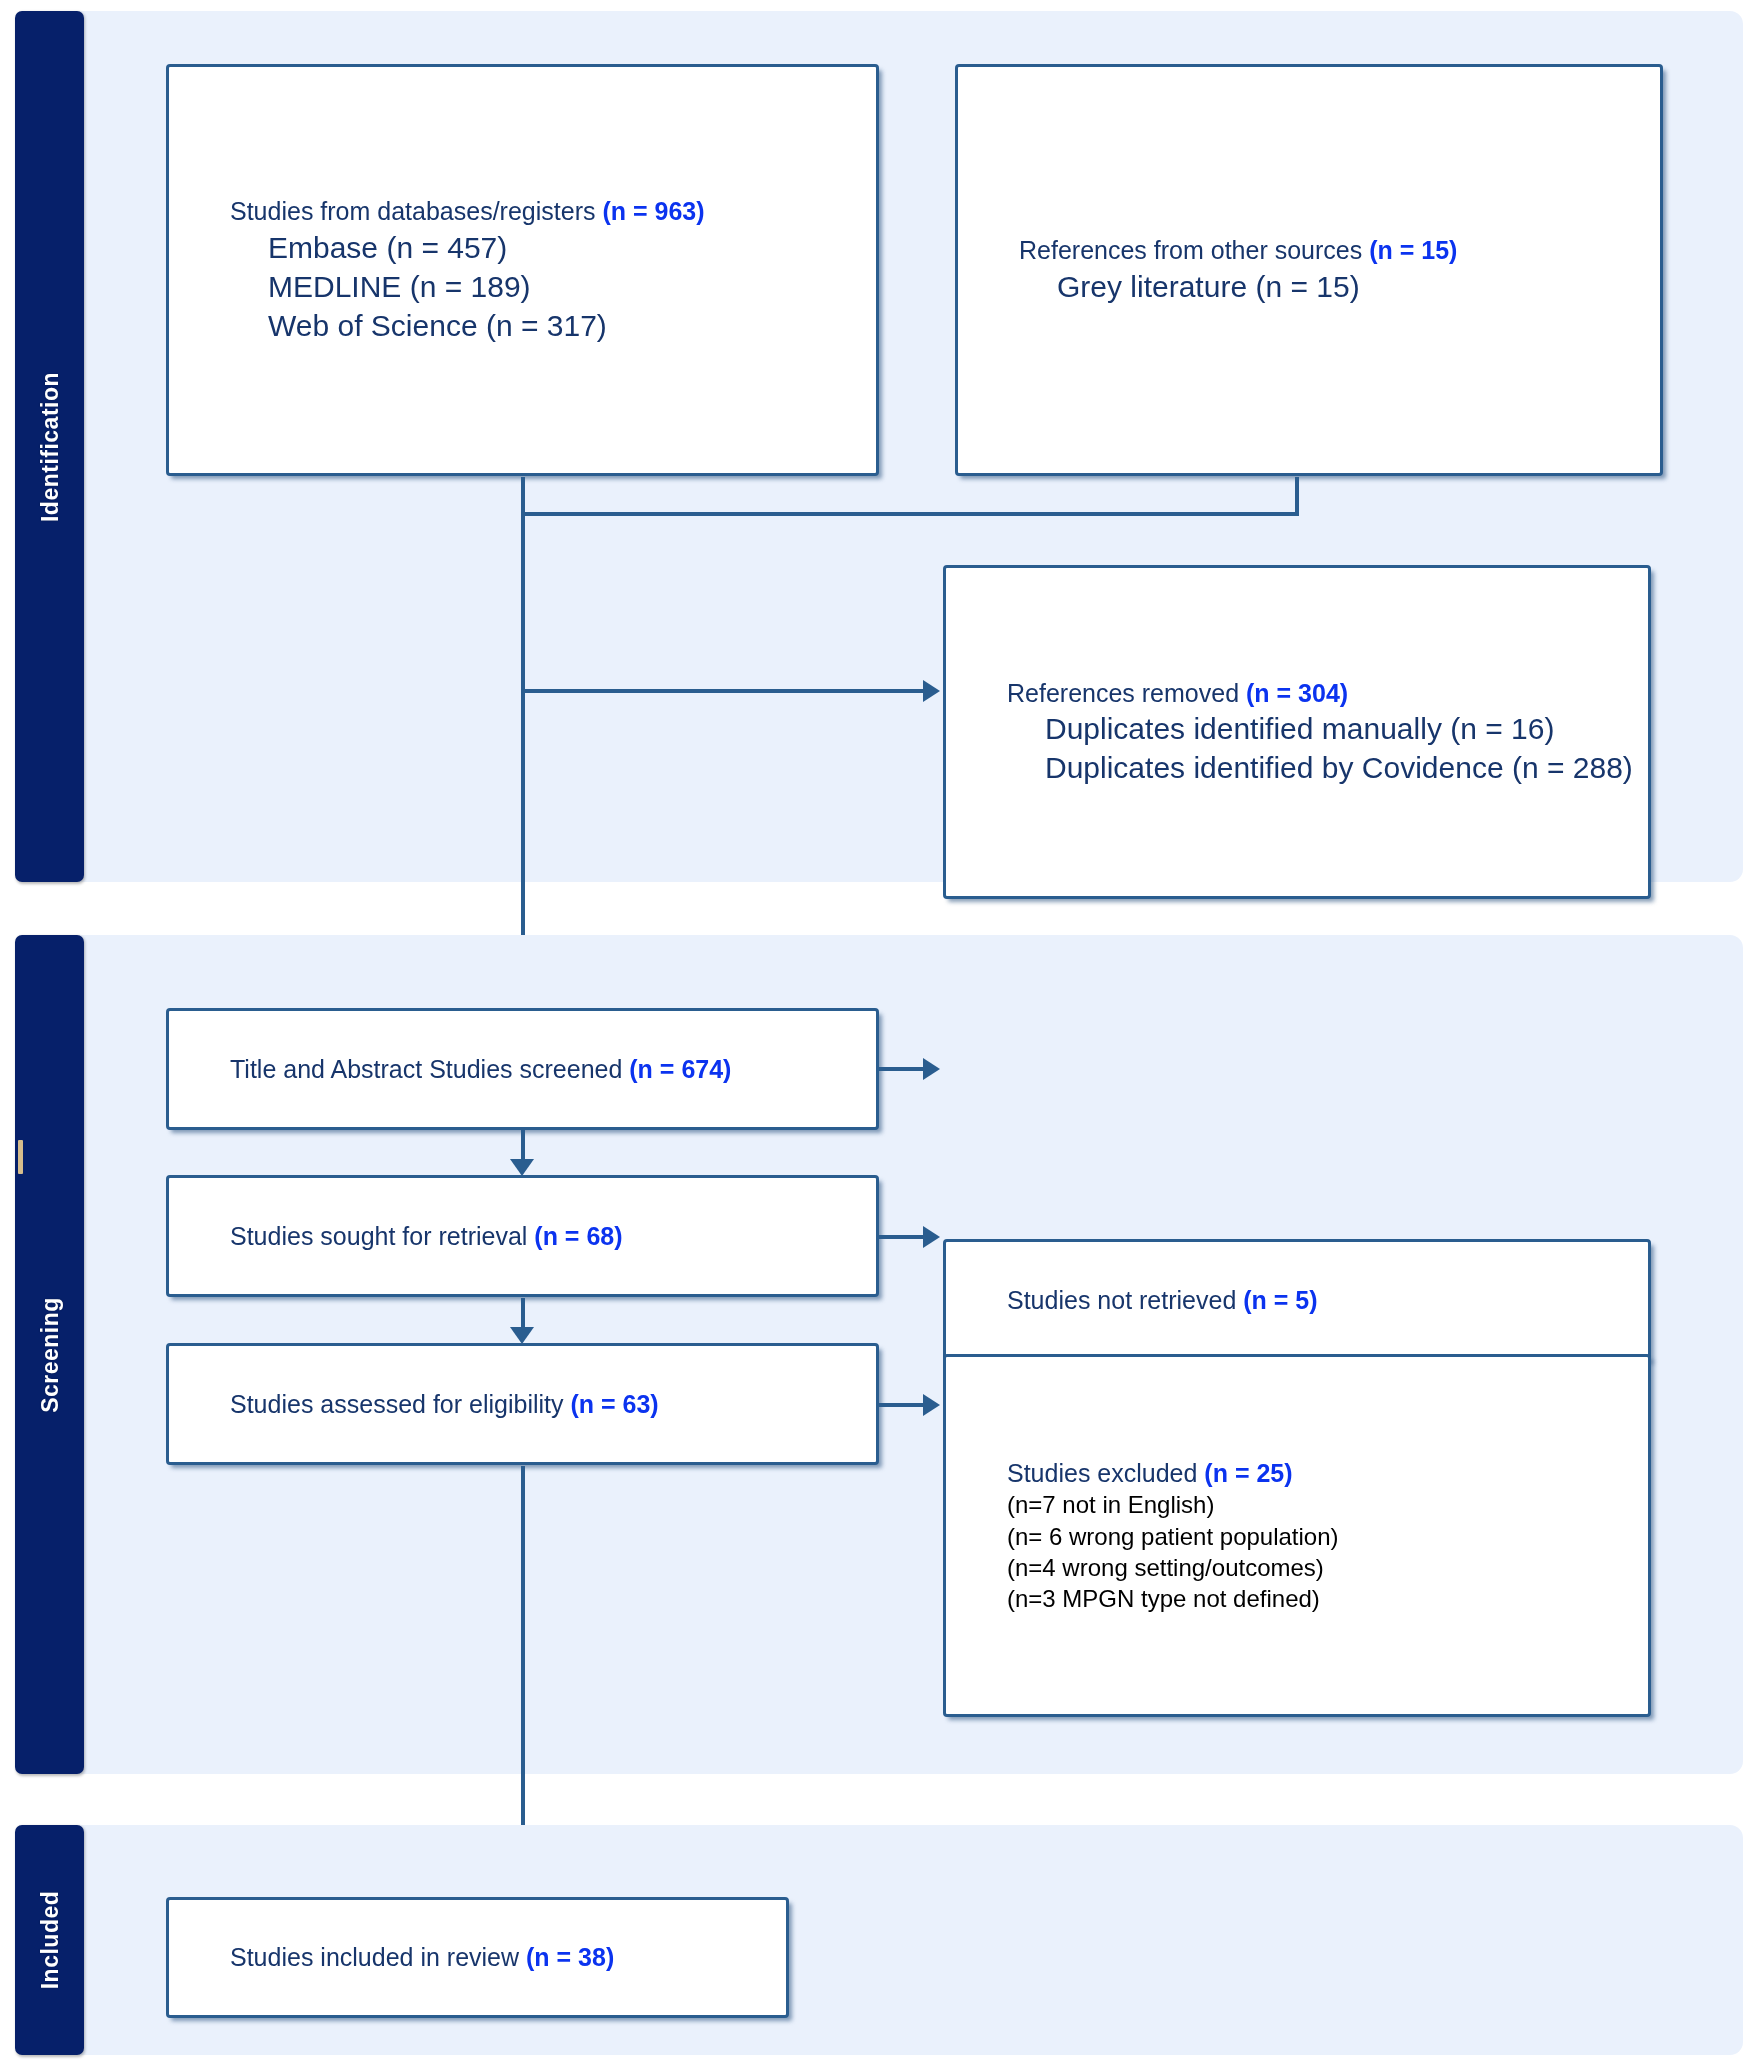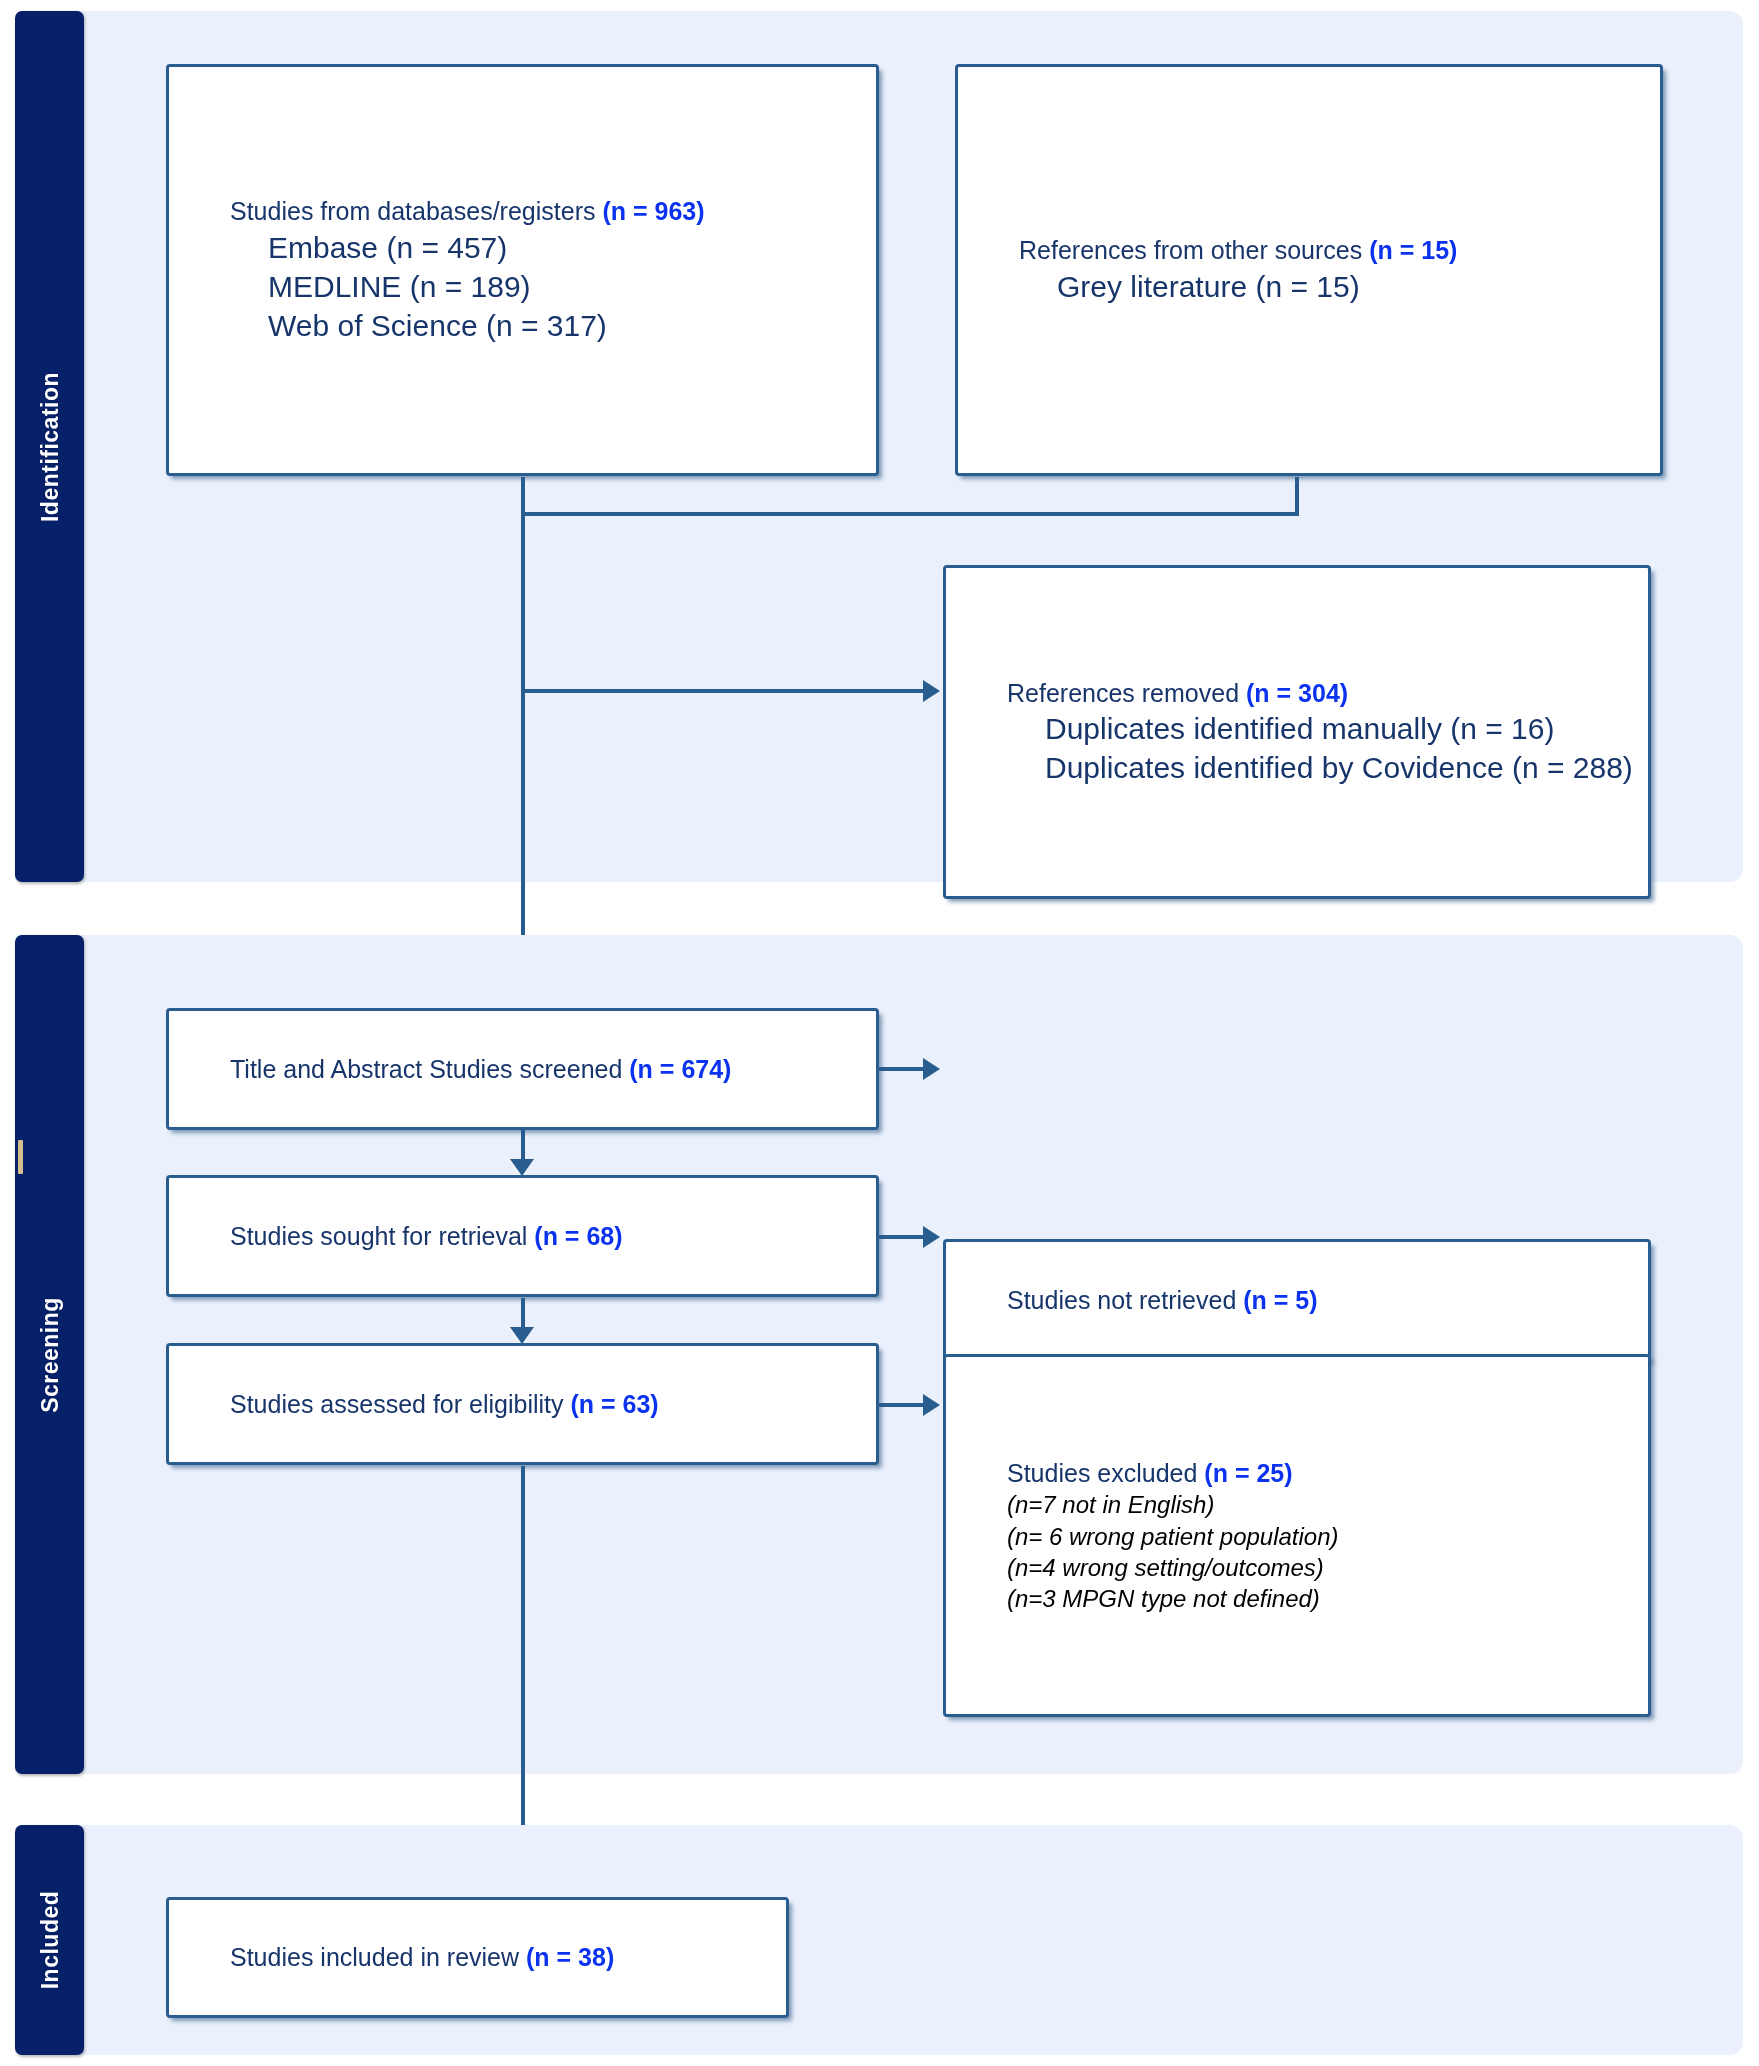--- a/index.html
+++ b/index.html
@@ -70,21 +70,20 @@
     white-space:nowrap;
   }
   .line.head{ font-size:25px; }
   .line.sub{
     font-size:30px;
     padding-left:38px;
   }
   .line.plainblack{
     color:#000000;
     font-size:24px;
-    font-style:italic;
   }
   .nbold{
     color:#0b33ef;
     font-weight:bold;
   }
 
   
   .conn{position:absolute;background:#2a5d8f;}
   .vline{width:3.5px;}
   .hline{height:3.5px;}

